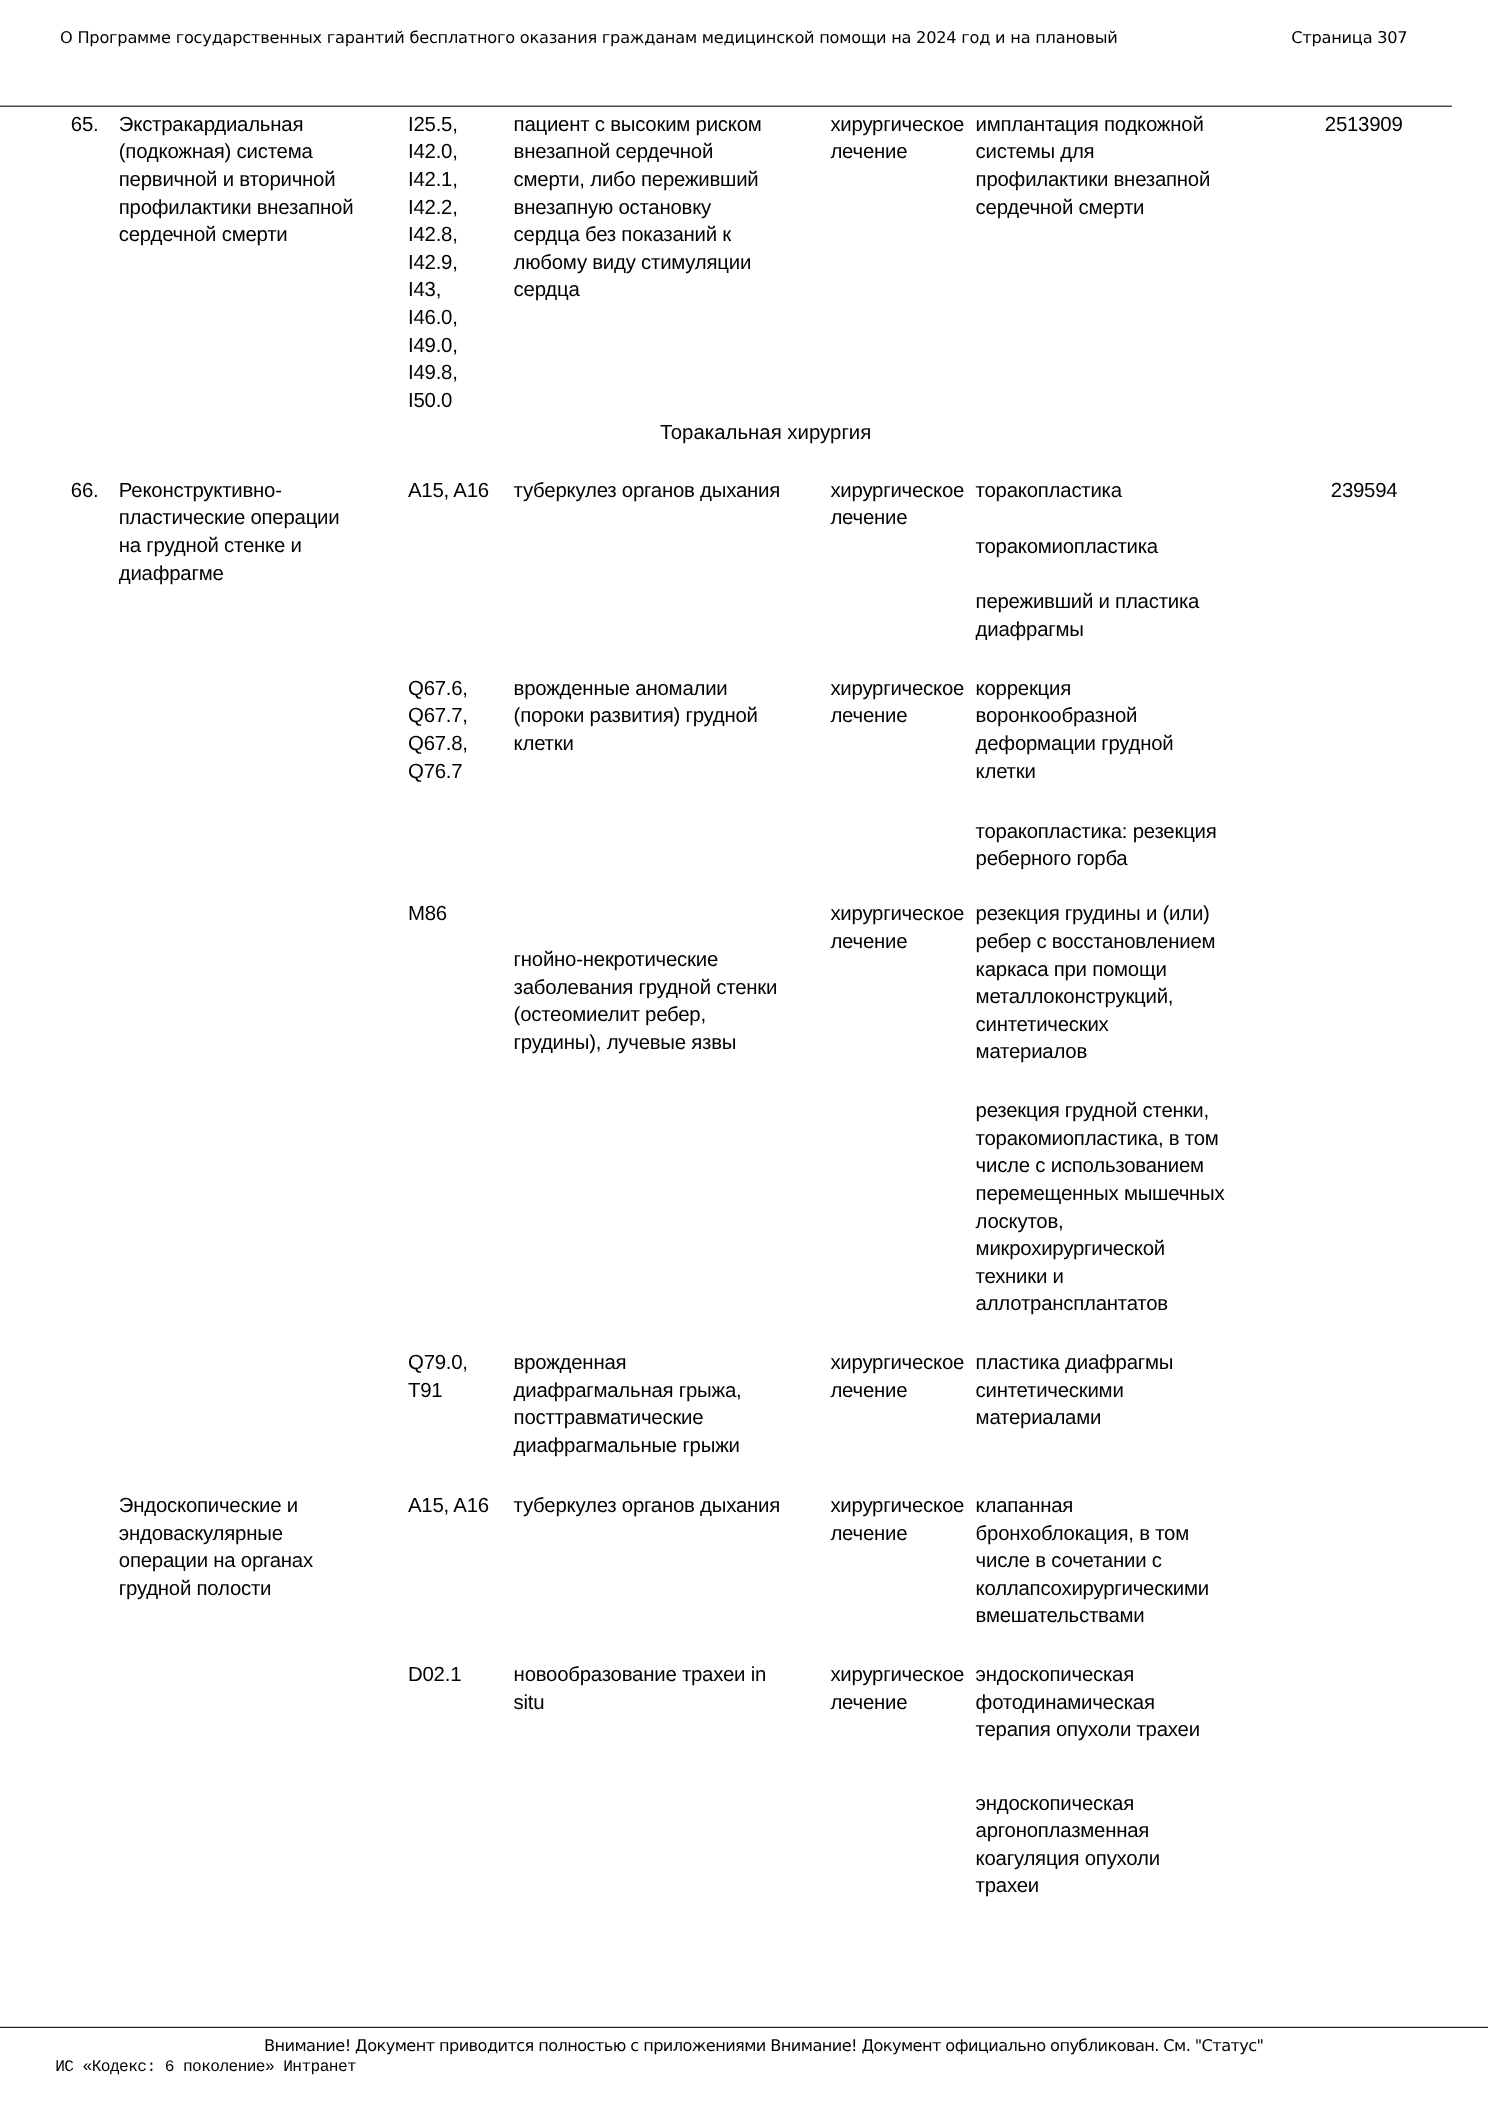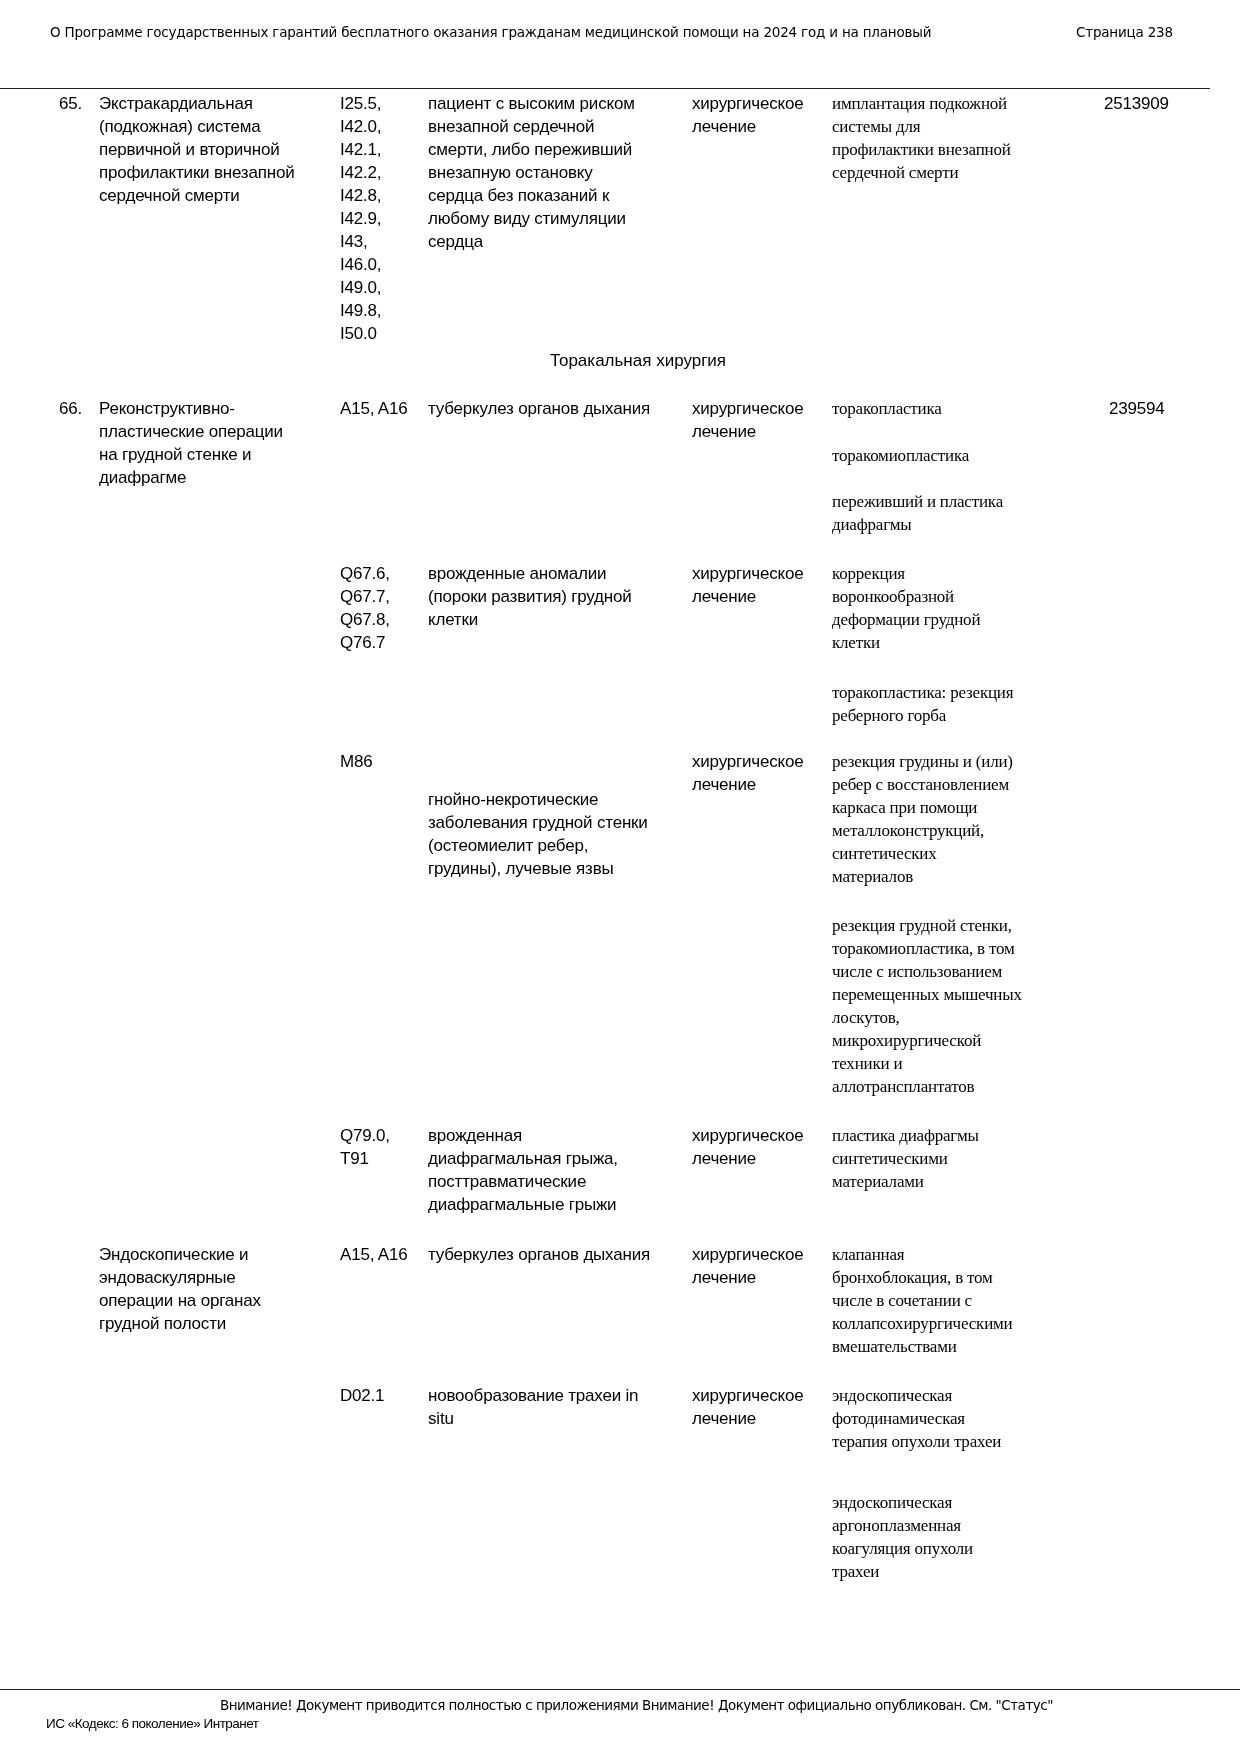--- a/index.html
+++ b/index.html
@@ -3,39 +3,39 @@
 <meta charset="utf-8">
 <style>
   html, body { margin: 0; padding: 0; background: #ffffff; }
   body { width: 1240px; height: 1755px; position: relative; overflow: hidden; color: #000; }
   .hdr { position: absolute; left: 50px; top: 24px; width: 1000px; font-family: "DejaVu Sans", sans-serif; font-size: 13.5px; line-height: 16px; letter-spacing: -0.2px; }
   .hdr-page { position: absolute; left: 1076px; top: 24px; font-family: "DejaVu Sans", sans-serif; font-size: 13.5px; line-height: 16px; letter-spacing: -0.2px; }
   .hdr .it { font-style: italic; }
   .rule-top { position: absolute; left: 0; top: 88px; width: 1210px; height: 0; border-top: 1.5px solid #222; }
   .rule-bot { position: absolute; left: 0; top: 1689px; width: 1240px; height: 0; border-top: 1.5px solid #222; }
   .ftr1 { position: absolute; left: 220px; top: 1697px; font-family: "DejaVu Sans", sans-serif; font-size: 13.5px; line-height: 16px; letter-spacing: -0.5px; }
-  .ftr2 { position: absolute; left: 46px; top: 1716px; font-family: Liberation Sans, sans-serif; font-size: 13.5px; line-height: 16px; letter-spacing: -0.5px; }
+  .ftr2 { position: absolute; left: 46px; top: 1716px; font-family: Liberation Mono, monospace; font-size: 13.5px; line-height: 16px; letter-spacing: -0.5px; }
 
   .t { position: absolute; font-family: "Liberation Sans", sans-serif; font-size: 17px; line-height: 23px; letter-spacing: -0.2px; white-space: pre-line; }
   .c-num { left: 59px; }
   .c-name { left: 99px; width: 230px; }
   .c-code { left: 340px; width: 82px; }
   .c-diag { left: 428px; width: 262px; }
   .c-treat { left: 692px; width: 155px; }
-  .c-method { left: 832px; width: 240px; font-family: Liberation Serif, serif; }
+  .c-method { left: 813px; width: 240px; }
   .c-price { left: 1104px; text-align: right; }
   .section { position: absolute; left: 0; width: 1240px; text-align: center; font-family: "Liberation Sans", sans-serif; font-size: 17px; line-height: 23px; }
 </style>
 </head>
 <body>
 
 <div class="hdr">
   <div>О Программе государственных гарантий бесплатного оказания гражданам медицинской помощи на 2024 год и на плановый</div>
 </div>
-<div class="hdr-page">Страница 238</div>
+<div class="hdr-page">Страница 307</div>
 <div class="rule-top"></div>
 
 <div>
   <div class="t c-num" style="top:92px">65.</div>
   <div class="t c-name" style="top:92px">Экстракардиальная
 (подкожная) система
 первичной и вторичной
 профилактики внезапной
 сердечной смерти</div>
   <div class="t c-code" style="top:92px">I25.5,

